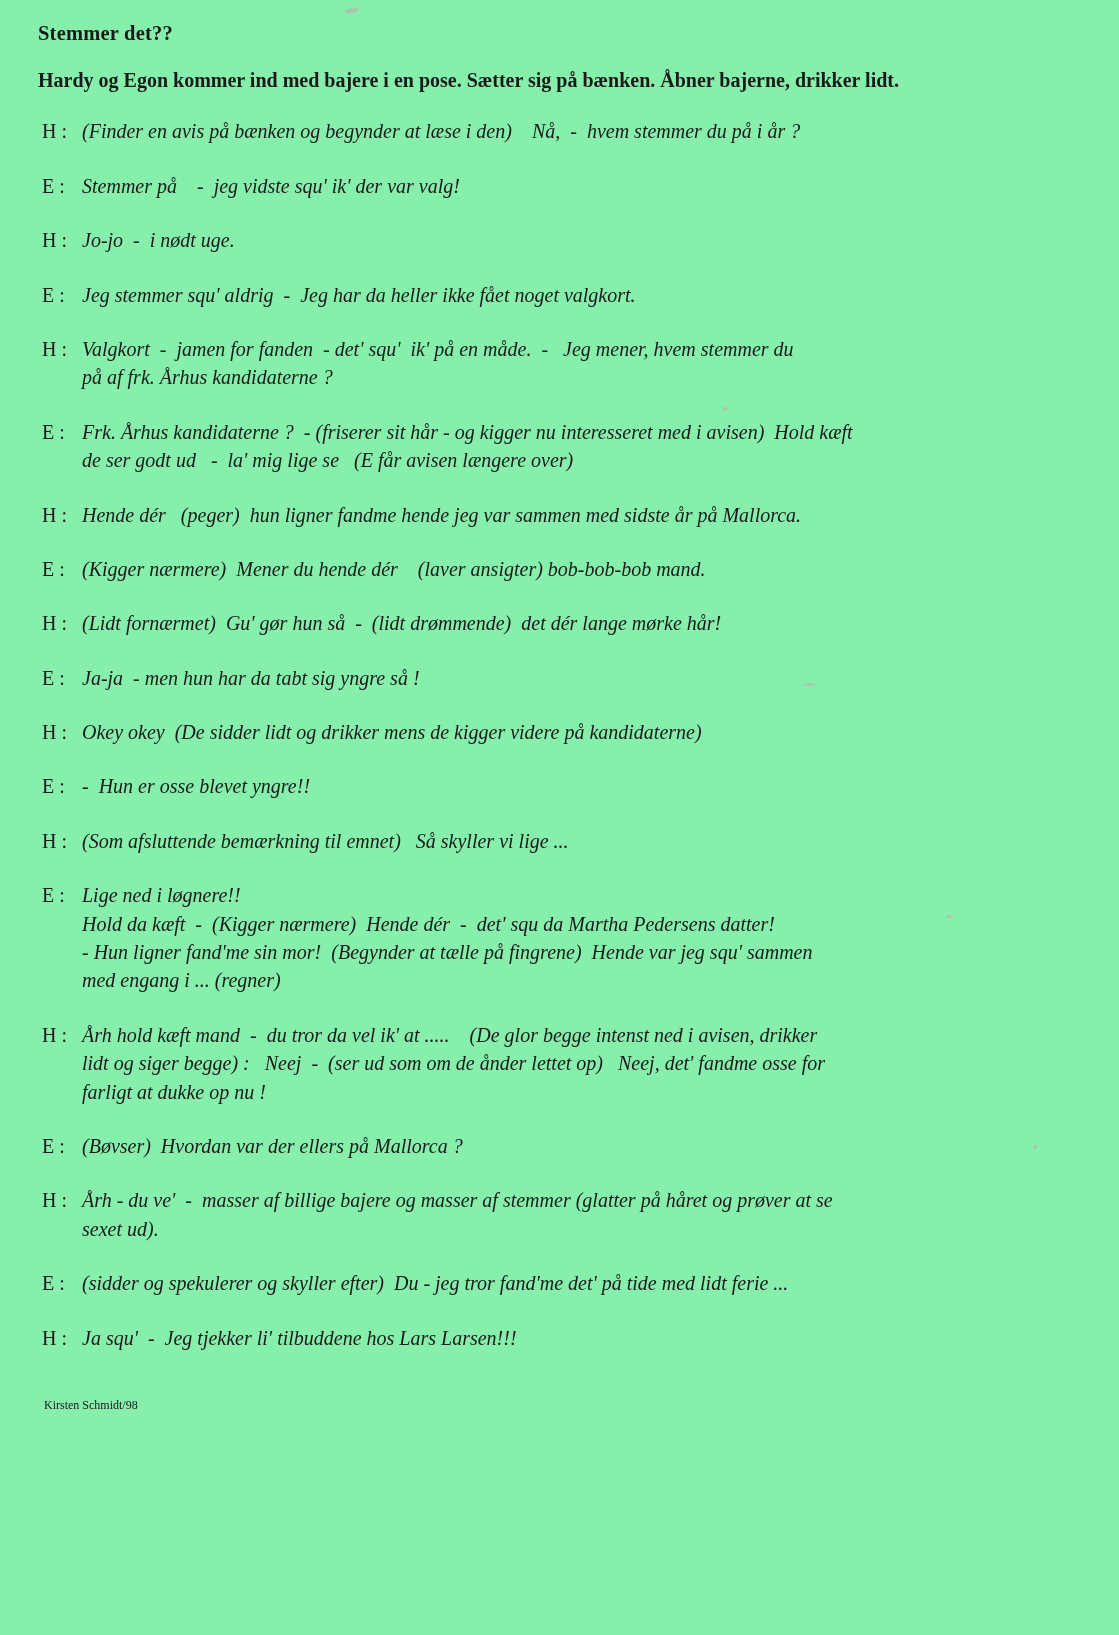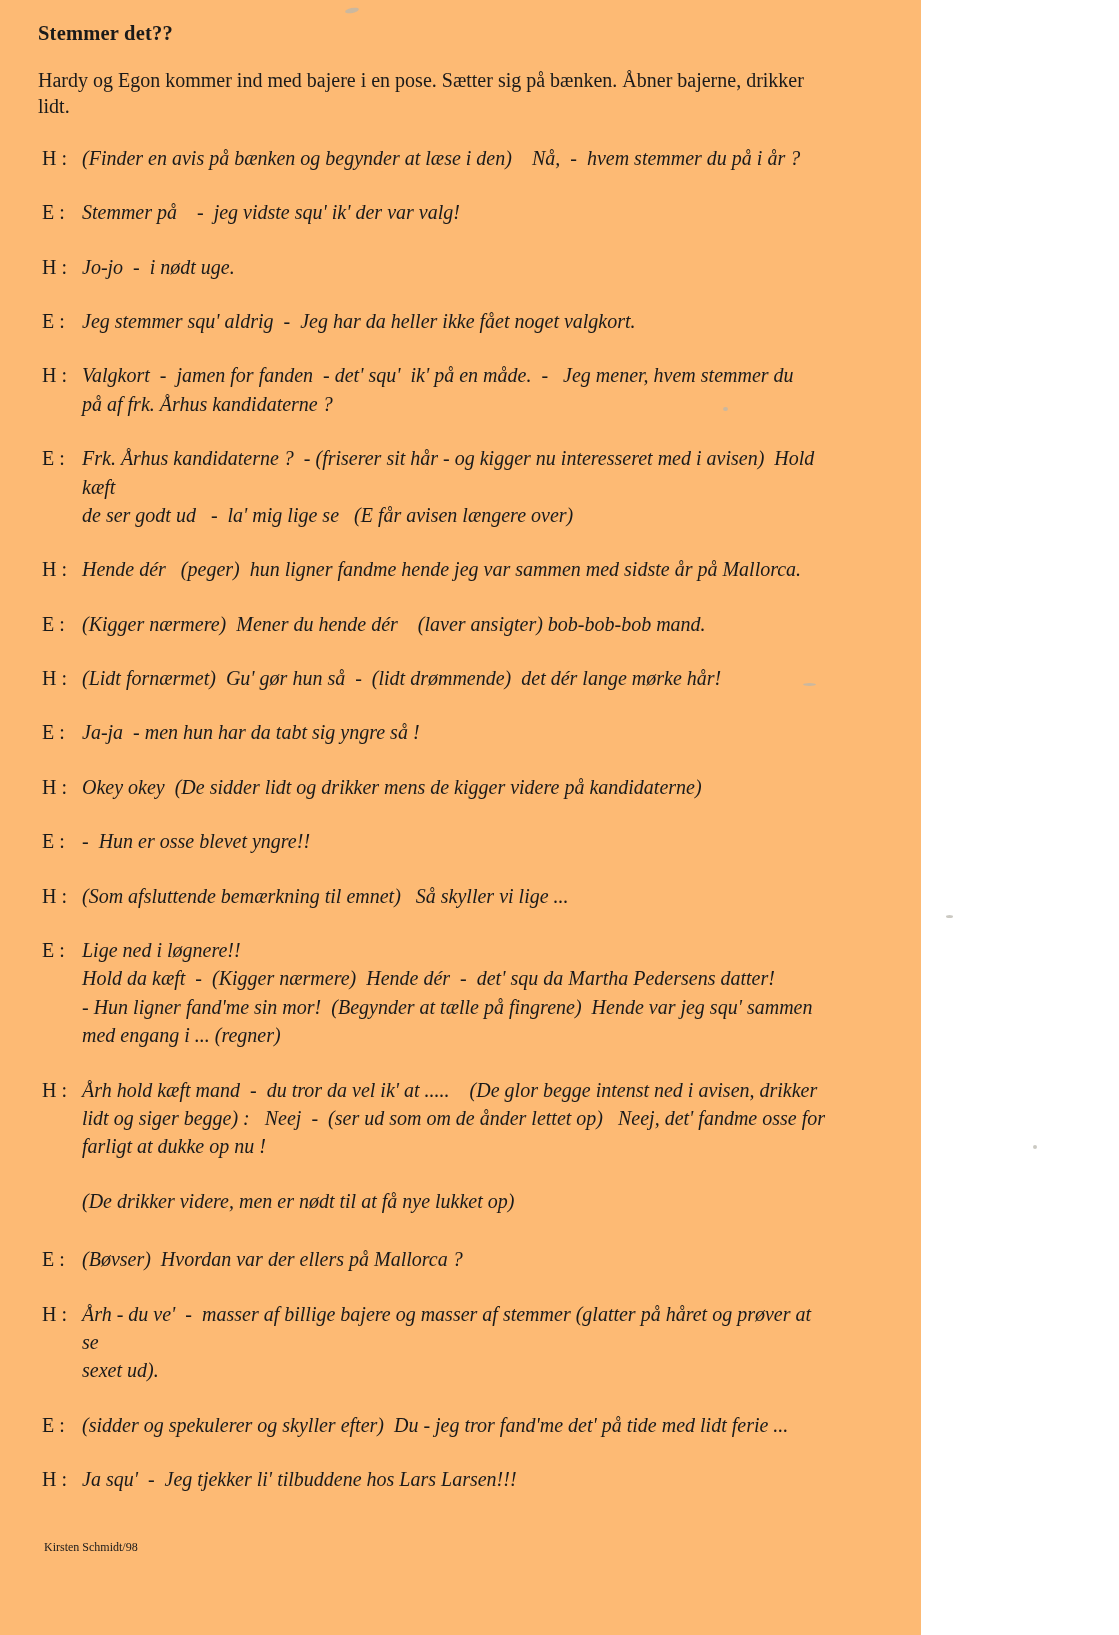--- a/index.html
+++ b/index.html
@@ -6,23 +6,23 @@
     margin: 0;
     padding: 0;
     background: #ffffff;
   }
   body {
     font-family: "Liberation Serif", "DejaVu Serif", serif;
     color: #1a1a1a;
   }
   .page {
     position: relative;
-    width: 921px;
+    width: 1119px;
     min-height: 1635px;
-    background: #fdba74;
+    background: #86efac;
     box-sizing: border-box;
     padding: 22px 95px 36px 36px;
   }
   .speck {
     position: absolute;
     background: #b9b7ae;
     border-radius: 50%;
     opacity: 0.75;
   }
   .speck.s1 { left: 345px; top: 8px;  width: 14px; height: 5px; transform: rotate(-12deg); }
@@ -37,20 +37,21 @@
     letter-spacing: 0.2px;
     margin: 0 0 22px 0;
     padding-left: 2px;
   }
 
   .stage-line {
     font-size: 20px;
     line-height: 1.32;
     margin: 0 0 24px 0;
     padding-left: 2px;
+    font-weight: bold;
   }
 
   .line {
     display: flex;
     align-items: flex-start;
     margin: 0 0 26px 0;
     font-size: 20px;
     line-height: 1.42;
   }
   .line .spk {
@@ -164,24 +165,20 @@
 med engang i ... (regner)</span>
   </div>
 
   <div class="line">
     <span class="spk">H :</span>
     <span class="txt">Årh hold kæft mand  -  du tror da vel ik' at .....    (De glor begge intenst ned i avisen, drikker
 lidt og siger begge) :   Neej  -  (ser ud som om de ånder lettet op)   Neej, det' fandme osse for
 farligt at dukke op nu !</span>
   </div>
 
-  <div class="line indent-only extra">
-    <span class="spk"></span>
-    <span class="txt">(De drikker videre, men er nødt til at få nye lukket op)</span>
-  </div>
 
   <div class="line">
     <span class="spk">E :</span>
     <span class="txt">(Bøvser)  Hvordan var der ellers på Mallorca ?</span>
   </div>
 
   <div class="line">
     <span class="spk">H :</span>
     <span class="txt">Årh - du ve'  -  masser af billige bajere og masser af stemmer (glatter på håret og prøver at se
 sexet ud).</span>

